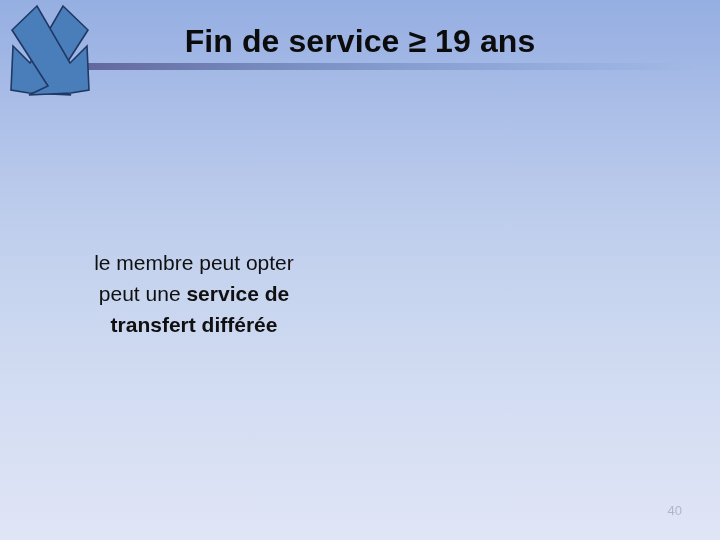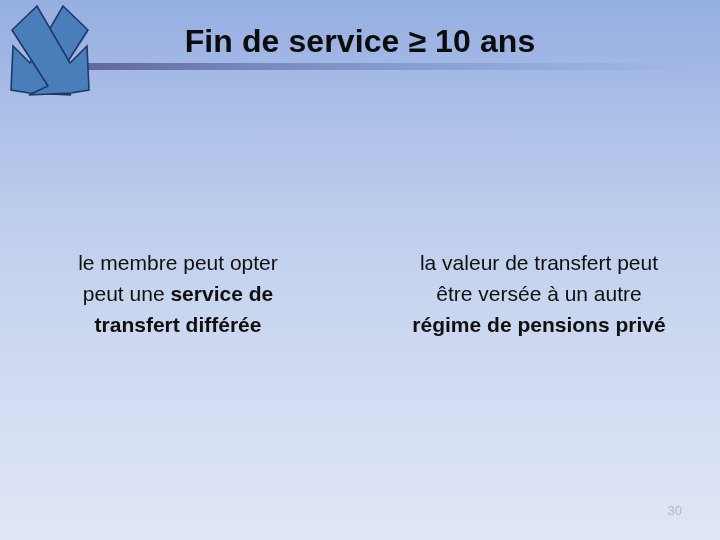--- a/index.html
+++ b/index.html
@@ -73,41 +73,41 @@
 
   
   .text-col {
     position: absolute;
     top: 247px;
     font-size: 21px;
     line-height: 31px;
     color: #101010;
     text-align: center;
   }
-  #col-left  { left: 18px;  width: 320px; }
+  #col-left  { left: 34px;  width: 320px; }
   #col-right { left: 374px; width: 330px; }
 
   .bold { font-weight: bold; }
 
   
   #page-number {
     position: absolute;
     right: 38px;
     bottom: 22px;
     font-size: 13px;
     color: #b0b6c8;
     text-align: right;
   }
 </style>
 </head>
 <body>
 
 <div id="slide">
 
-  <div id="title">Fin de service ≥ 10 ans</div>
+  <div id="title">Fin de service ≥ 19 ans</div>
 
   <div id="divider"></div>
 
   <div id="arrow-left-wrap" class="arrow-wrap">
     <svg class="arrow-svg" width="100" height="100" viewBox="0 0 100 100">
       <polygon points="63,6 88,30 52,86 71,95 29,93 11,90 13,46 30,63" fill="#4a7ebb" stroke="#1f3864" stroke-width="1.6" stroke-linejoin="miter"></polygon>
     </svg>
   </div>
 
   <div id="arrow-right-wrap" class="arrow-wrap">
@@ -121,27 +121,16 @@
       <span>le membre peut opter</span>
     </div>
     <div>
       <span>peut une </span><span class="bold">service de</span>
     </div>
     <div>
       <span class="bold">transfert différée</span>
     </div>
   </div>
 
-  <div id="col-right" class="text-col">
-    <div>
-      <span>la valeur de transfert peut</span>
-    </div>
-    <div>
-      <span>être versée à un autre</span>
-    </div>
-    <div>
-      <span class="bold">régime de pensions privé</span>
-    </div>
-  </div>
 
-  <div id="page-number">30</div>
+  <div id="page-number">40</div>
 
 </div>
 
 </body></html>

